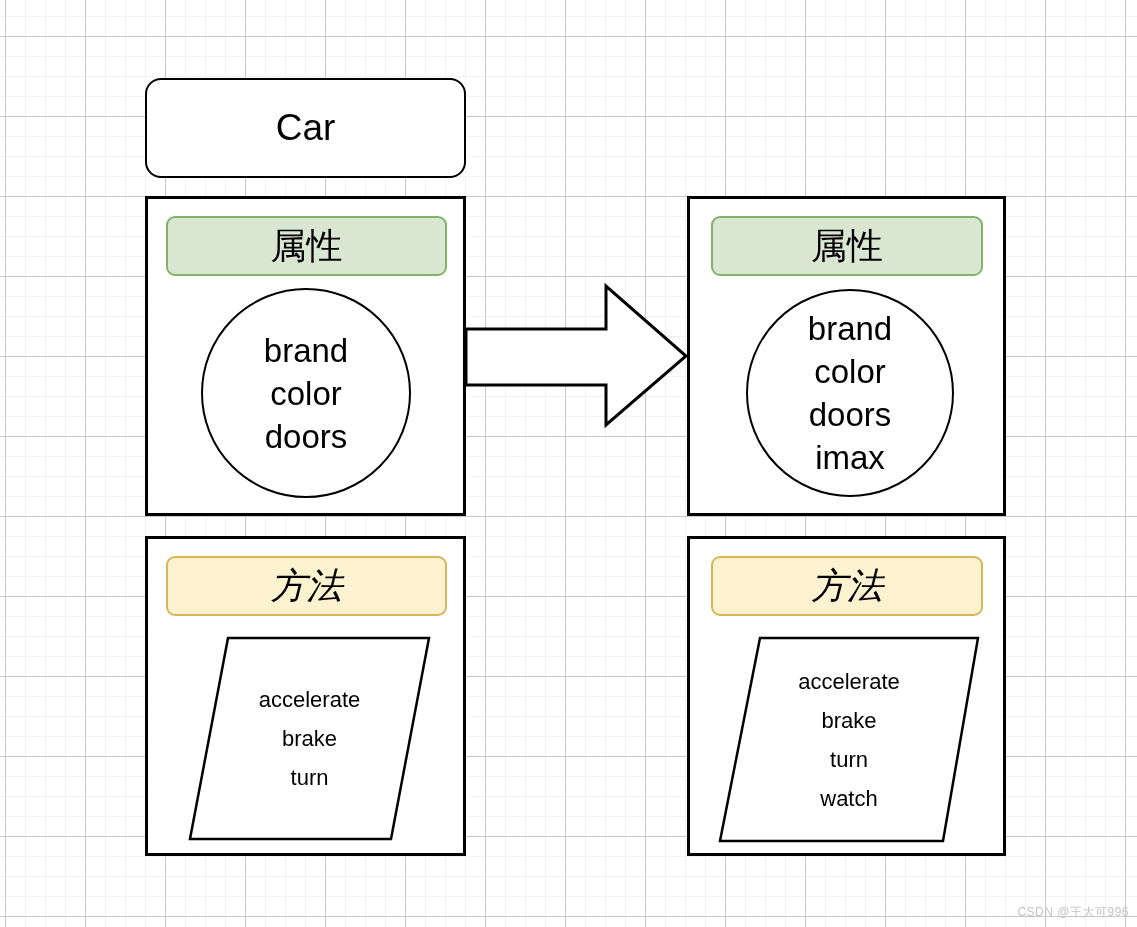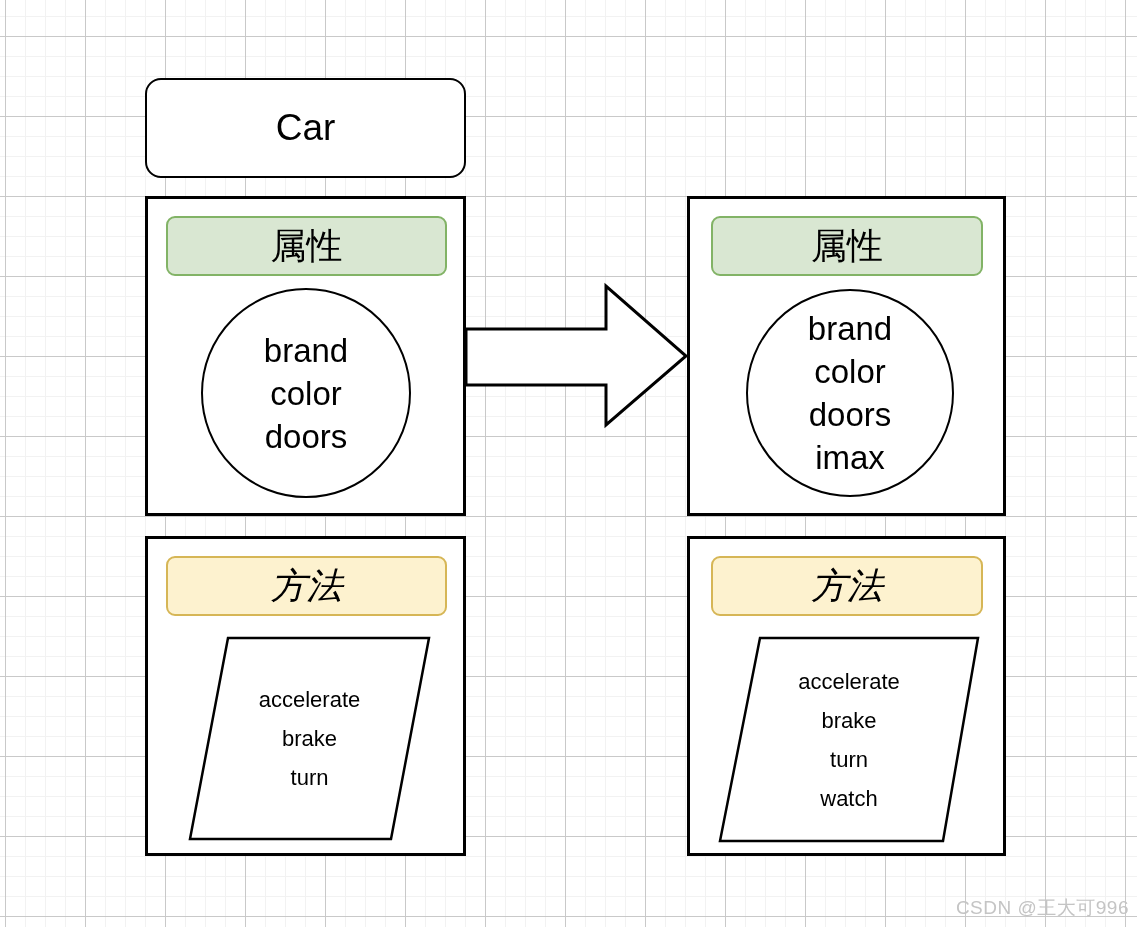--- a/index.html
+++ b/index.html
@@ -102,21 +102,21 @@
     position: absolute;
     left: 463px; top: 283px;
     width: 228px; height: 146px;
     overflow: visible;
   }
   .arrow-svg polygon { fill: #ffffff; stroke: var(--stroke, #000); stroke-width: 3; stroke-linejoin: miter; }
 
   .watermark {
     position: absolute;
     right: 8px; bottom: 6px;
-    font-size: 19px;
+    font-size: 12px;
     color: var(--watermark-color, #c4c4c4);
     letter-spacing: 0.5px;
   }
 </style>
 </head>
 <body>
 
 <div class="canvas">
 
   <div class="panel panel-left">

